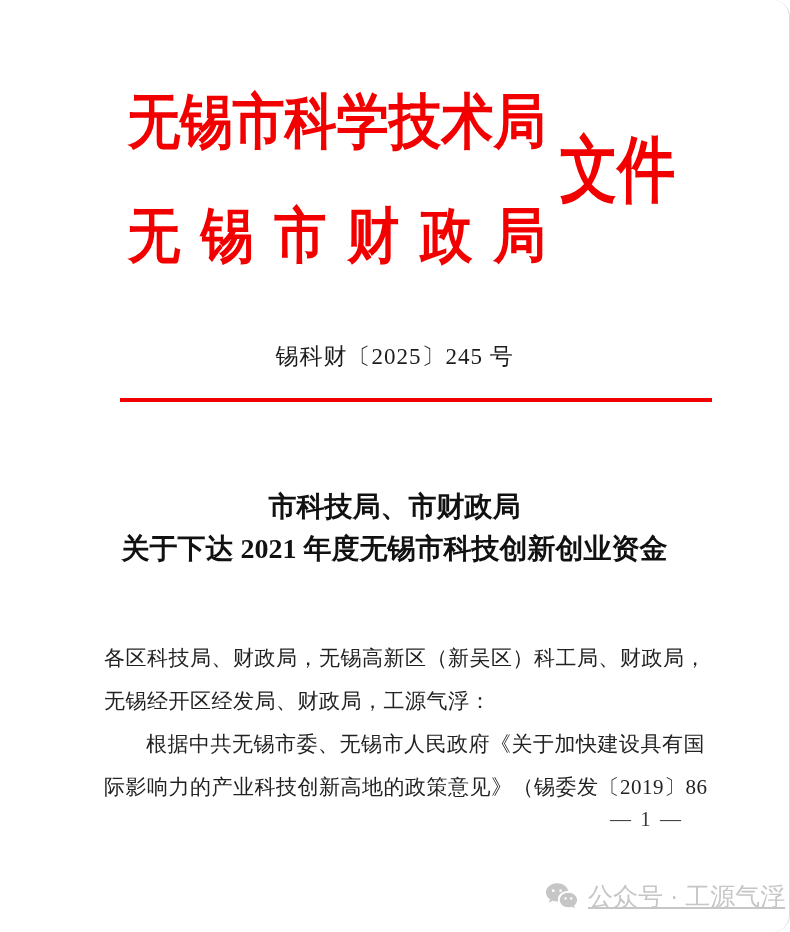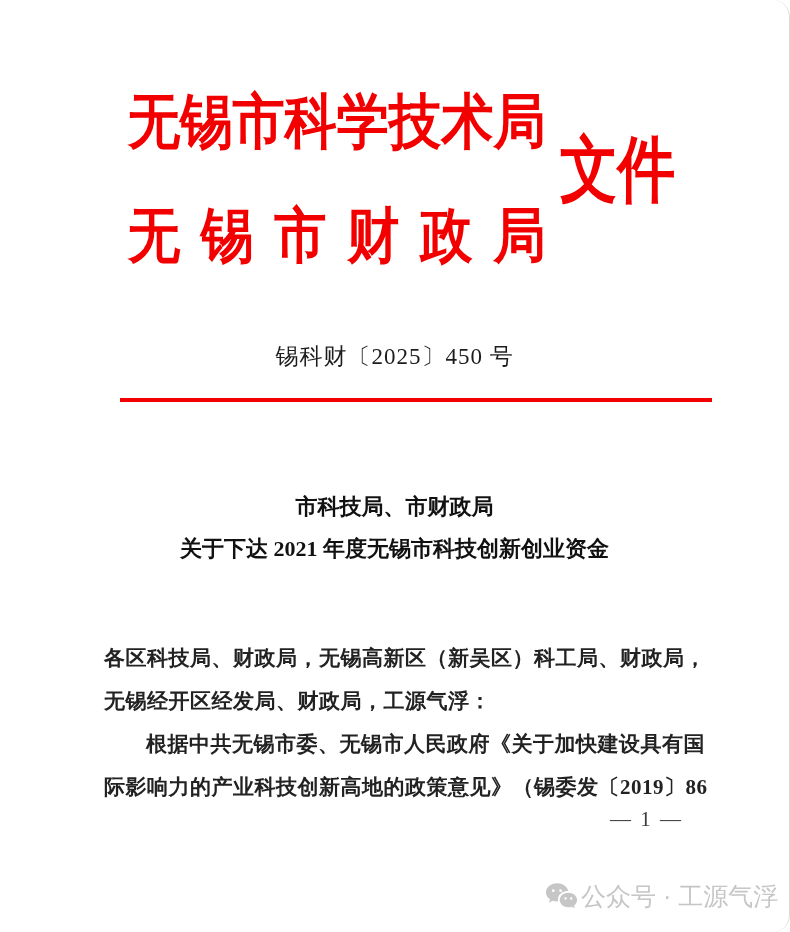--- a/index.html
+++ b/index.html
@@ -48,61 +48,60 @@
   }
   
   .red-rule{
     position:absolute;left:120px;top:398px;
     width:592px;height:4px;background:var(--red);
   }
   
   .title-block{
     position:absolute;left:0;top:486px;width:100%;
     text-align:center;
-    font-size:22px;font-weight:700;line-height:42px;
+    font-size:28px;font-weight:700;line-height:42px;
     color:#111;
   }
   
   .body-block{
     position:absolute;left:104px;top:637px;width:606px;
     font-size:21px;line-height:43px;
     color:#222;
     letter-spacing:0.5px;
-    font-weight:bold;
   }
   .body-line{white-space:nowrap;}
   .body-line.indent{padding-left:42px;}
   
   .page-number{
     position:absolute;top:806px;right:106px;
     font-size:21px;line-height:26px;
     color:#3a3a3a;letter-spacing:2px;white-space:nowrap;
   }
   
   .watermark{
     position:absolute;left:545px;top:880px;
-    display:flex;align-items:center;gap:3px;
+    display:flex;align-items:center;gap:10px;
     color:var(--wm);
     font-family:"Liberation Sans","DejaVu Sans",sans-serif;
-    font-size:25px;line-height:32px;white-space:nowrap;
+    font-size:25px;line-height:32px;white-space:nowrap;text-decoration:underline;
   }
   .wechat-icon{width:33px;height:29px;display:block;flex:0 0 auto;}
 </style>
 </head>
 <body>
 
 <div class="page">
 
   <div class="agency-line1">无锡市科学技术局</div>
 
   <div class="doc-type">文件</div>
 
   <div class="agency-line2">无锡市财政局</div>
 
-  <div class="doc-number">锡科财〔2025〕450 号</div>
+  <div class="doc-number">锡科财〔2025〕245 号</div>
 
   <div class="red-rule"></div>
 
   <div class="title-block">
     <div>市科技局、市财政局</div>
     <div>关于下达 2021 年度无锡市科技创新创业资金</div>
   </div>
 
   <div class="body-block">
     <div class="body-line">各区科技局、财政局，无锡高新区（新吴区）科工局、财政局，</div>

